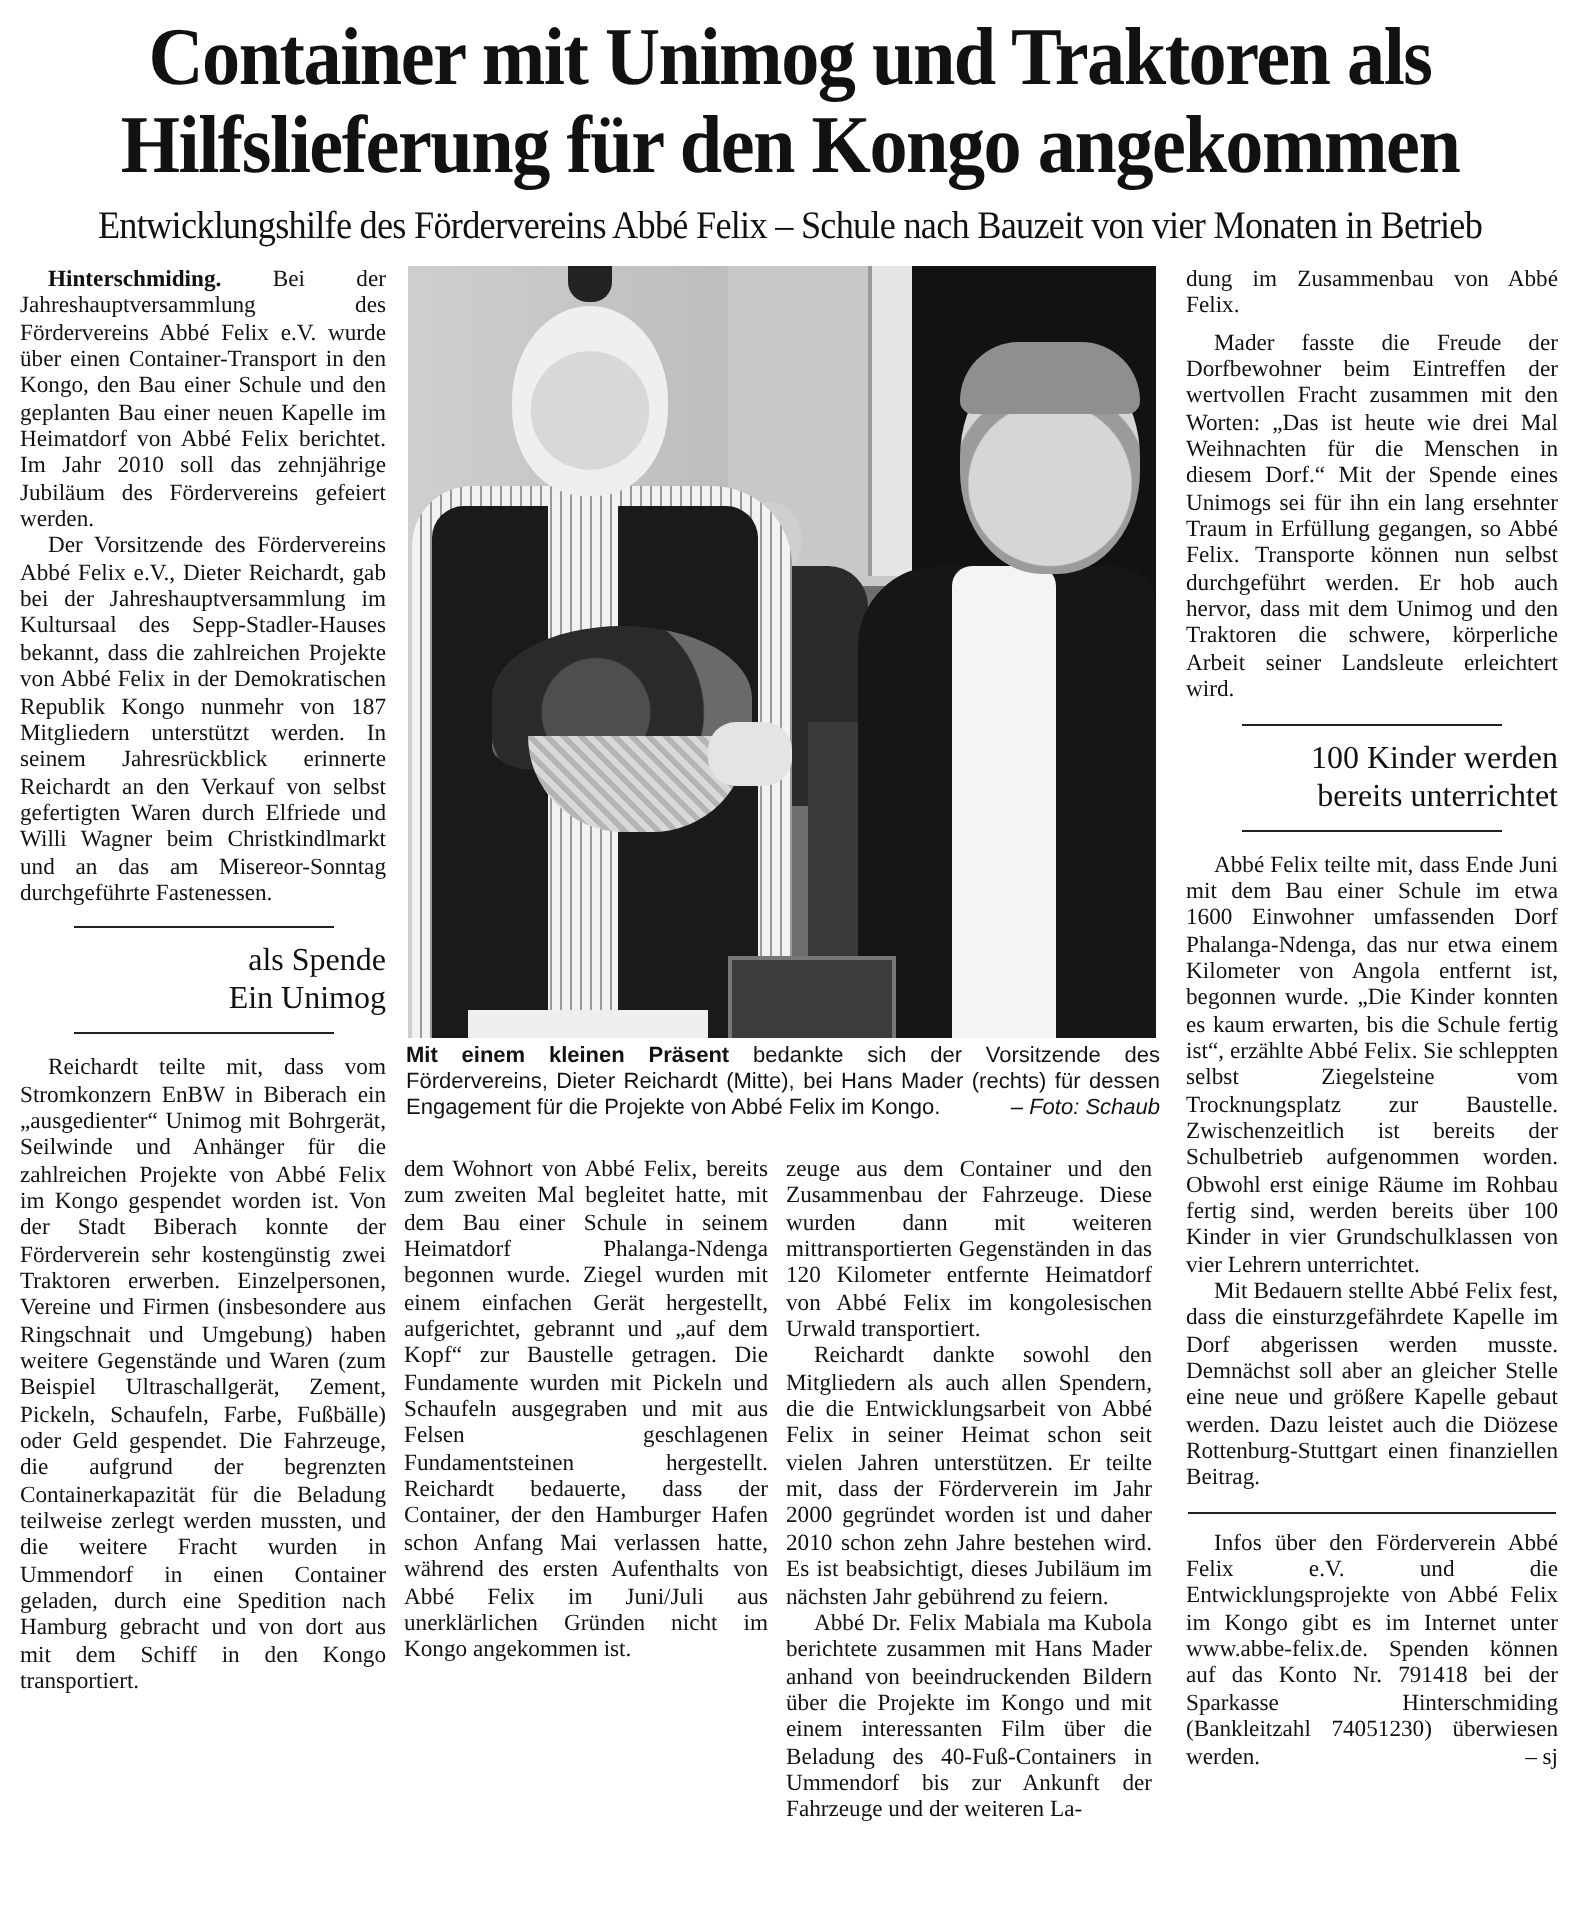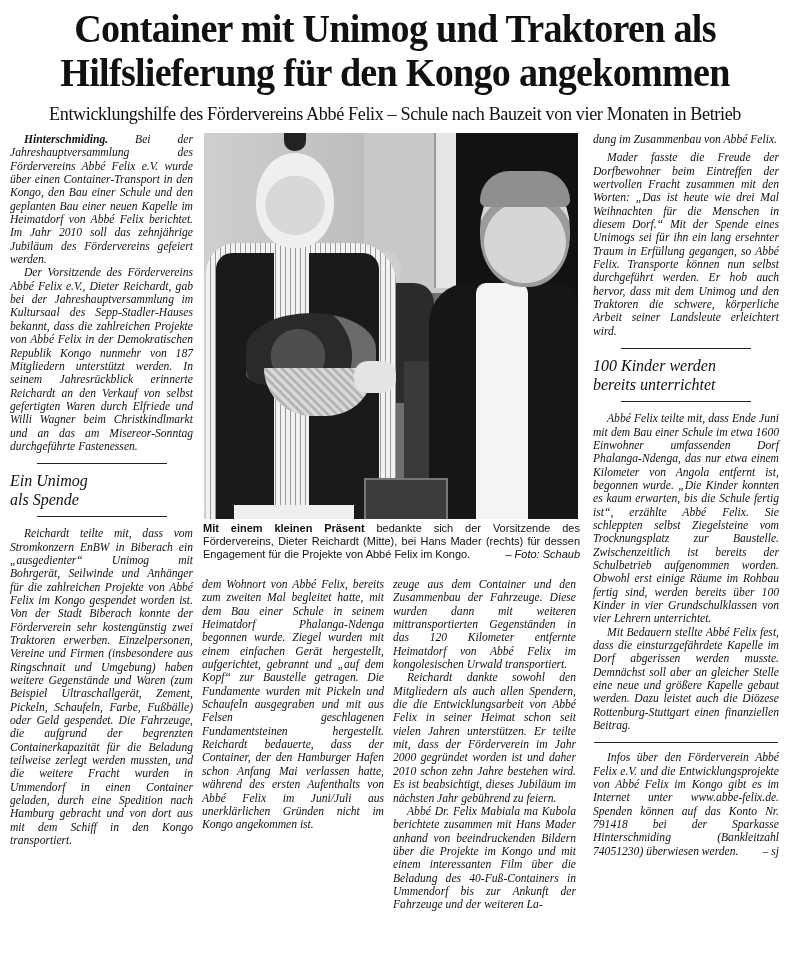--- a/index.html
+++ b/index.html
@@ -27,42 +27,41 @@
     transform: scaleX(0.93);
     transform-origin: center top;
   }
 
   .col {
     position: absolute;
     font-family: "Liberation Serif", "DejaVu Serif", serif;
     font-size: 11.6px; line-height: 13.35px;
     text-align: justify;
     hyphens: manual;
-    font-style: italic;
   }
   .col p { margin: 0; text-indent: 14px; }
   .col p.noindent { text-indent: 0; }
   .col p + p { margin-top: 0; }
   .col .gap { height: 5px; }
 
   .col1 { left: 10px; top: 133px; width: 183px; }
   .col2 { left: 202px; top: 578px; width: 182px; }
   .col3 { left: 393px; top: 578px; width: 183px; }
   .col4 { left: 593px; top: 133px; width: 186px; }
 
   .dateline { font-weight: bold; }
 
   .subhead-box {
     text-align: center; margin: 10px auto 10px auto;
   }
   .rule { height: 0; border-top: 1px solid #222; width: 130px; margin: 0 auto; }
   .rule.wide { width: 184px; }
   .subhead-title {
     font-family: "Liberation Serif", "DejaVu Serif", serif;
-    font-size: 16px; line-height: 19px; padding: 7px 0 7px 0; text-align: left;
+    font-size: 16px; line-height: 19px; padding: 7px 0 7px 0; text-align: right;
     text-indent: 0;
   }
 
   .photo {
     position: absolute; left: 204px; top: 133px; width: 374px; height: 386px;
     background: #6e6e6e; overflow: hidden;
   }
   .photo .wall-left { position: absolute; left: 0; top: 0; width: 160px; height: 386px; background: linear-gradient(90deg,#cfcfcf,#bdbdbd); }
   .photo .wall-mid { position: absolute; left: 160px; top: 0; width: 90px; height: 160px; background: #c8c8c8; }
   .photo .wall-window { position: absolute; left: 230px; top: 0; width: 22px; height: 155px; background: #e6e6e6; border-left: 2px solid #999; }
@@ -112,22 +111,22 @@
   </h1>
 
   <div class="subhead">Entwicklungshilfe des Fördervereins Abbé Felix – Schule nach Bauzeit von vier Monaten in Betrieb</div>
 
   <div class="col col1">
     <p><span class="dateline">Hinterschmiding.</span> <span>Bei der Jahreshauptversammlung des Fördervereins Abbé Felix e.V. wurde über einen Container-Transport in den Kongo, den Bau einer Schule und den geplanten Bau einer neuen Kapelle im Heimatdorf von Abbé Felix berichtet. Im Jahr 2010 soll das zehnjährige Jubiläum des Fördervereins gefeiert werden.</span></p>
     <p>Der Vorsitzende des Fördervereins Abbé Felix e.V., Dieter Reichardt, gab bei der Jahreshauptversammlung im Kultursaal des Sepp-Stadler-Hauses bekannt, dass die zahlreichen Projekte von Abbé Felix in der Demokratischen Republik Kongo nunmehr von 187 Mitgliedern unterstützt werden. In seinem Jahresrückblick erinnerte Reichardt an den Verkauf von selbst gefertigten Waren durch Elfriede und Willi Wagner beim Christkindlmarkt und an das am Misereor-Sonntag durchgeführte Fastenessen.</p>
     <div class="subhead-box">
       <div class="rule"></div>
       <div class="subhead-title">
+        <div>als Spende</div>
         <div>Ein Unimog</div>
-        <div>als Spende</div>
       </div>
       <div class="rule"></div>
     </div>
     <p>Reichardt teilte mit, dass vom Stromkonzern EnBW in Biberach ein „ausgedienter“ Unimog mit Bohrgerät, Seilwinde und Anhänger für die zahlreichen Projekte von Abbé Felix im Kongo gespendet worden ist. Von der Stadt Biberach konnte der Förderverein sehr kostengünstig zwei Traktoren erwerben. Einzelpersonen, Vereine und Firmen (insbesondere aus Ringschnait und Umgebung) haben weitere Gegenstände und Waren (zum Beispiel Ultraschallgerät, Zement, Pickeln, Schaufeln, Farbe, Fußbälle) oder Geld gespendet. Die Fahrzeuge, die aufgrund der begrenzten Containerkapazität für die Beladung teilweise zerlegt werden mussten, und die weitere Fracht wurden in Ummendorf in einen Container geladen, durch eine Spedition nach Hamburg gebracht und von dort aus mit dem Schiff in den Kongo transportiert.</p>
   </div>
 
   <div class="photo" title="Two men shaking hands over a small basket gift with fir branches; audience applauding in background">
     <div class="wall-left"></div>
     <div class="wall-mid"></div>
     <div class="wall-window"></div>

